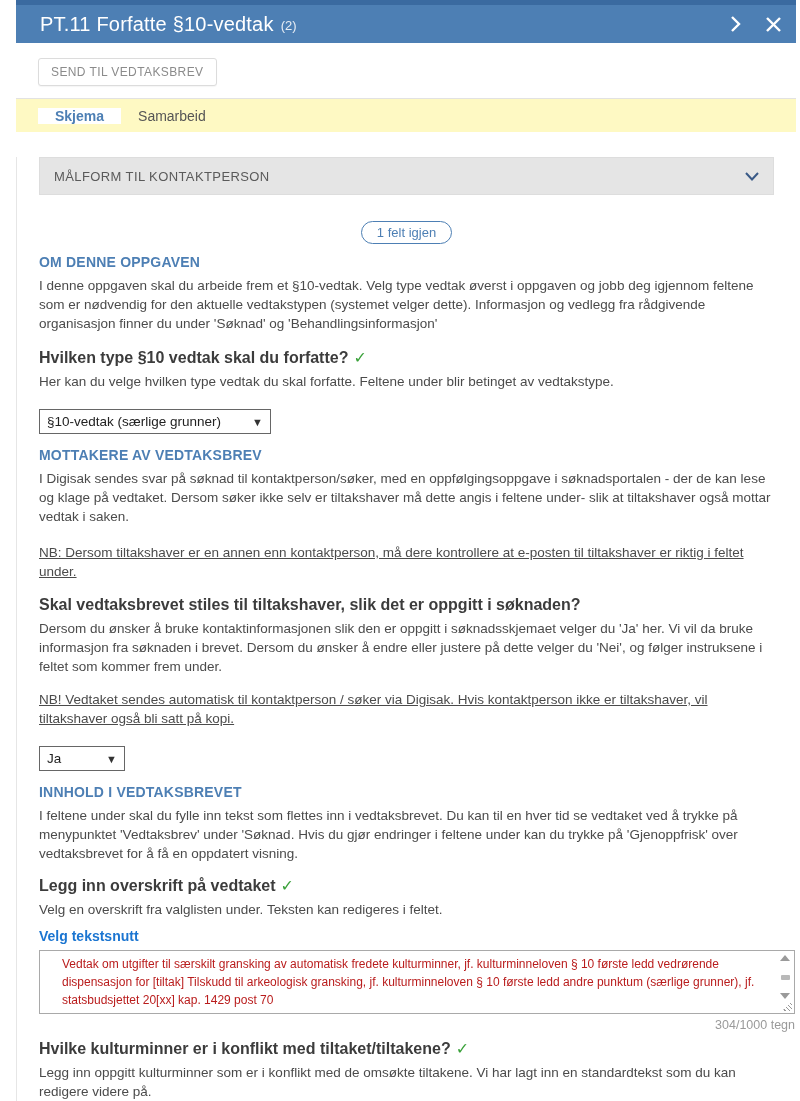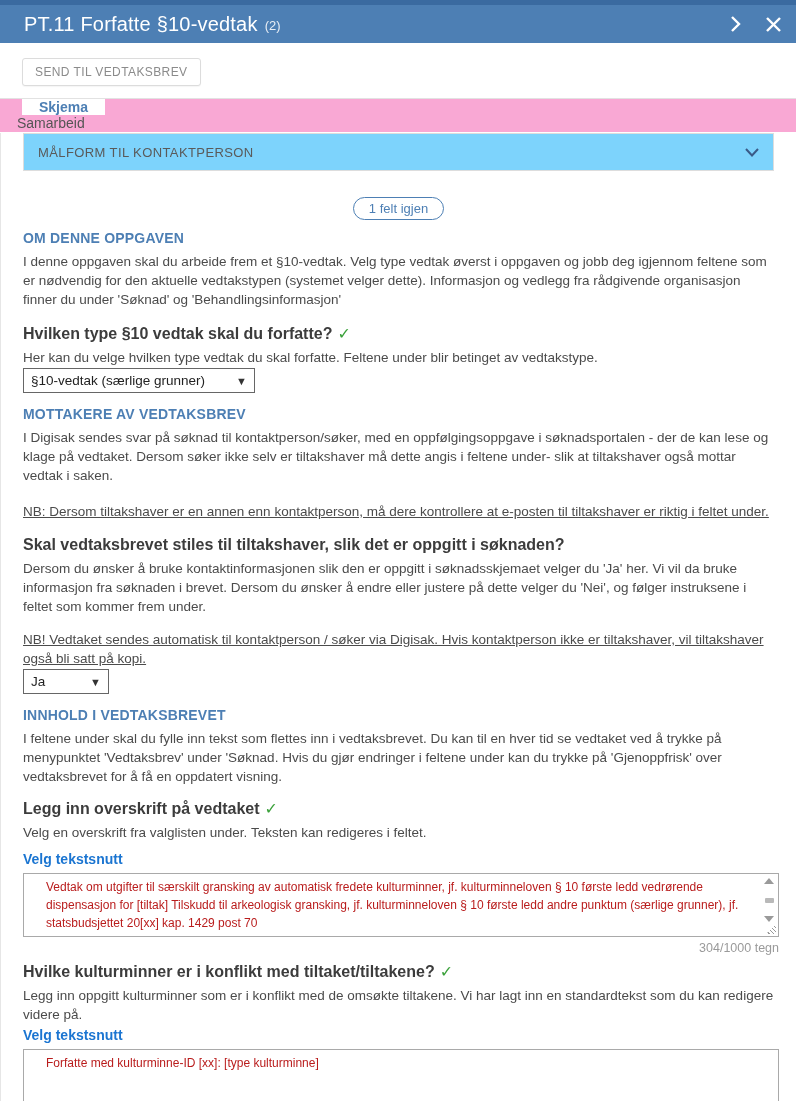--- a/index.html
+++ b/index.html
@@ -1,61 +1,61 @@
 <!DOCTYPE html>
 <html lang="no"><head>
 <meta charset="utf-8">
 <style>
   * { margin:0; padding:0; box-sizing:border-box; }
   html,body { width:800px; height:1101px; overflow:hidden; background:#fff;
     font-family:"Liberation Sans", sans-serif; }
-  .window { width:796px; height:1101px; position:relative; background:#fff; }
+  .window { width:796px; height:1101px; position:relative; background:#fff;padding-left:16px; }
 
   
   .header { height:43px; background:#4d7fb4; border-top:5px solid #3a6aa0;
     display:flex; align-items:center; padding:0 14px 0 24px; }
   .header-title { color:#fff; font-size:20px; font-weight:400; letter-spacing:.2px; }
   .header-count { color:#e8eef5; font-size:13px; margin-left:7px; position:relative; top:1px; }
   .header-actions { margin-left:auto; display:flex; align-items:center; gap:20px; }
   .hicon { width:18px; height:18px; display:flex; align-items:center; justify-content:center; cursor:pointer; }
 
   
   .toolbar { padding:15px 0 0 22px; }
   .btn-send { display:inline-block; background:#fff; border:1px solid #dcdcdc; border-radius:3px;
     color:#8b8b8b; font-size:12px; letter-spacing:.4px; padding:6px 12px; cursor:pointer;
     box-shadow:0 1px 1px rgba(0,0,0,.04); font-family:inherit; }
 
   
-  .tabbar { margin-top:12px; background:#f9a8d4; border-top:1px solid #e2e2e2;
-    display:flex; align-items:flex-start; height:34px;flex-direction:column; }
+  .tabbar { margin-top:12px; background:#fef9c3; border-top:1px solid #e2e2e2;
+    display:flex; align-items:center; height:34px; }
   .tab { padding:0 17px; display:flex; align-items:center; font-size:14px; color:#555; cursor:pointer; }
   .tab.active { background:#fff; color:#4d7fb4; font-weight:700; margin-left:22px; }
 
   
   .content { padding:0 22px; border-left:1px solid #e6e6e6; }
 
-  .panel { margin-top:1px; border:1px solid #ddd; background:#7dd3fc; height:38px;
+  .panel { margin-top:25px; border:1px solid #ddd; background:#e5e5e5; height:38px;
     display:flex; align-items:center; padding:0 14px; cursor:pointer; }
   .panel-title { font-size:13px; color:#5a5a5a; letter-spacing:.4px; }
   .panel-chevron { margin-left:auto; }
 
   .badge-row { display:flex; justify-content:center; margin-top:26px; }
   .badge { border:1px solid #4d7fb4; color:#4d7fb4; font-size:13px; border-radius:12px;
     padding:3px 15px; background:#fff; }
 
   .sec-h { color:#4d7fb4; font-size:14px; font-weight:700; letter-spacing:.2px; margin-top:10px; }
   .body-p { color:#4b4b4b; font-size:13.5px; line-height:19px; margin-top:6px; max-width:760px; }
   .nb-p { color:#4b4b4b; font-size:13.5px; line-height:19px; margin-top:17px;text-decoration:underline; }
 
   .q-h { color:#3c3c3c; font-size:16px; font-weight:700; margin-top:15px; }
   .check { color:#3aa13a; font-weight:400; font-size:16px; margin-left:5px; }
   .help-p { color:#4b4b4b; font-size:13.5px; line-height:19px; margin-top:5px; }
 
   .select { display:inline-flex; align-items:center; border:1px solid #666; background:#fff;
-    height:25px; margin-top:1px; padding:0 7px; cursor:pointer; font-size:13.5px; color:#222; }
+    height:25px; margin-top:18px; padding:0 7px; cursor:pointer; font-size:13.5px; color:#222; }
   .select-value { flex:1; white-space:nowrap; }
   .select-arrow { margin-left:14px; font-size:11px; color:#333; }
   .select-wide { width:232px; }
   .select-narrow { width:86px; }
 
   .snippet-link { color:#1b75d1; font-size:14px; font-weight:700; margin-top:9px; display:inline-block; cursor:pointer; }
 
   .ta-wrap { position:relative; border:1px solid #a9a9a9; background:#fff; margin-top:5px; width:756px; }
   .ta-text { font-size:12px; color:#b91c1c; line-height:18px; padding:4px 24px 4px 6px; overflow:hidden;margin-left:16px; }
   .ta-plain .ta-text { padding-right:10px; }

